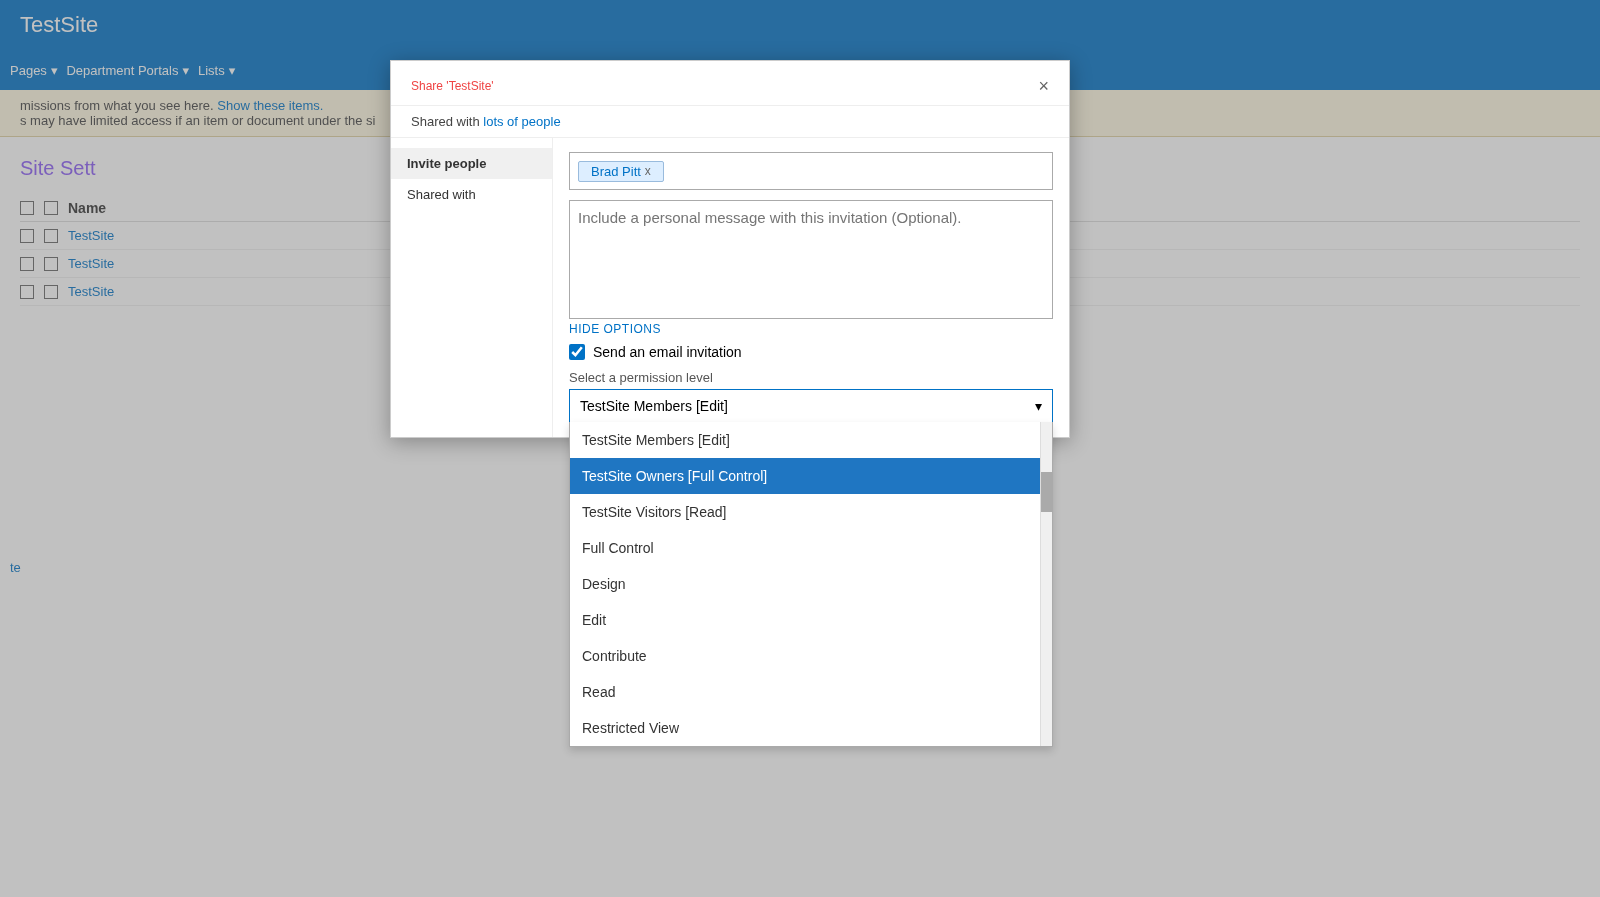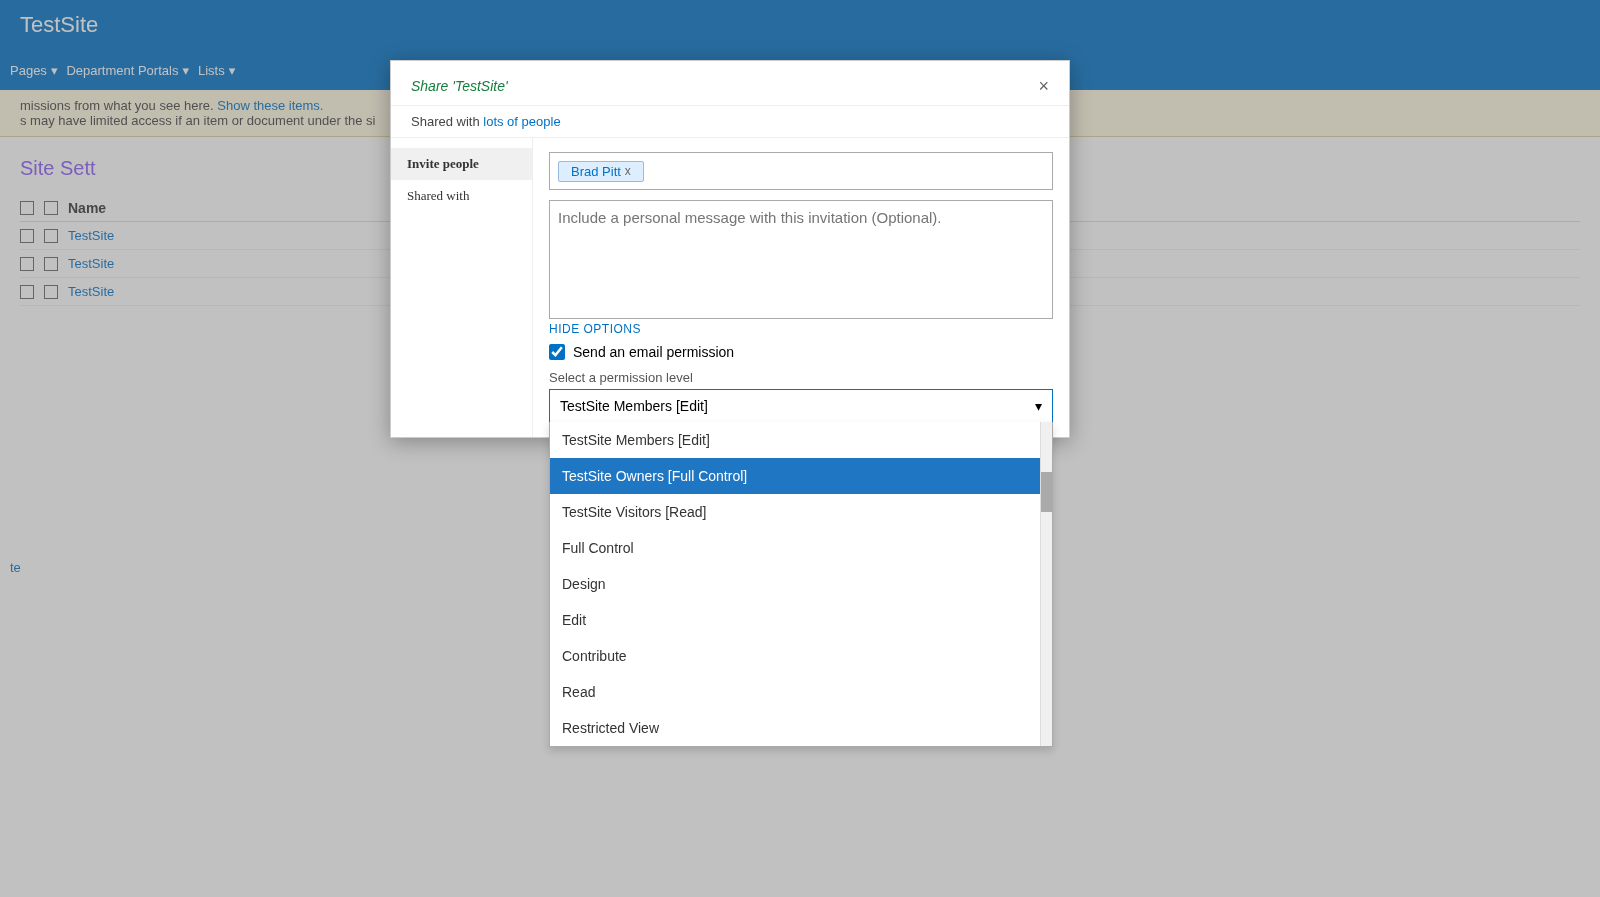--- a/index.html
+++ b/index.html
@@ -133,24 +133,23 @@
     .modal-header {
       background: #fff;
       padding: 16px 20px 10px 20px;
       border-bottom: 1px solid #eee;
       display: flex;
       justify-content: space-between;
       align-items: center;
     }
 
     .modal-title {
-      font-size: 14px;
+      font-size: 12px;
       font-weight: 400;
-      color: #15803d;
-      font-style: italic;
+      color: #ef4444;
     }
 
     .modal-close {
       background: none;
       border: none;
       font-size: 18px;
       cursor: pointer;
       color: #666;
       line-height: 1;
     }
@@ -166,24 +165,23 @@
       color: #444;
       border-bottom: 1px solid #eee;
     }
 
     .modal-subtitle a {
       color: #0072c6;
       text-decoration: none;
     }
 
     .modal-left {
-      width: 142px;
+      width: 162px;
       border-right: 1px solid #eee;
       padding: 10px 0;
-      font-family: Liberation Serif, serif;
     }
 
     .modal-nav-item {
       padding: 8px 16px;
       cursor: pointer;
       font-size: 13px;
       color: #333;
     }
 
     .modal-nav-item.active {
@@ -410,21 +408,21 @@
 
       
       <textarea class="invite-message" placeholder="Include a personal message with this invitation (Optional)." style=""></textarea>
 
       
       <div class="hide-options-label">HIDE OPTIONS</div>
 
       
       <div class="options-row">
         <input type="checkbox" checked="" style="">
-        <label>Send an email permission</label>
+        <label>Send an email invitation</label>
       </div>
 
       
       <div class="select-permission-label">Select a permission level</div>
 
       
       <div class="permission-select-container">
         <div class="permission-select-header">
           <span>TestSite Members [Edit]</span>
           <span>▾</span>

